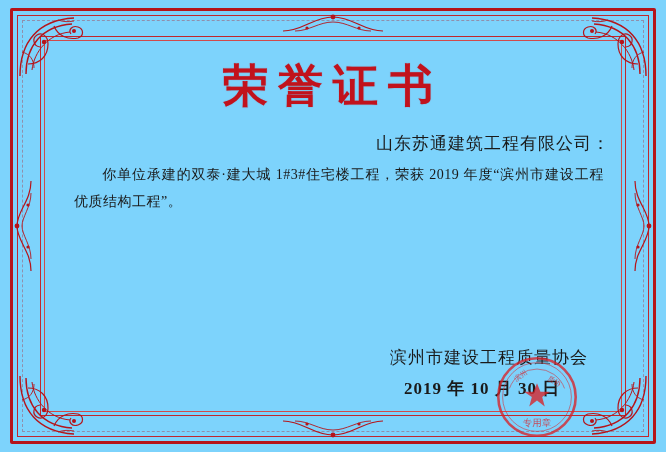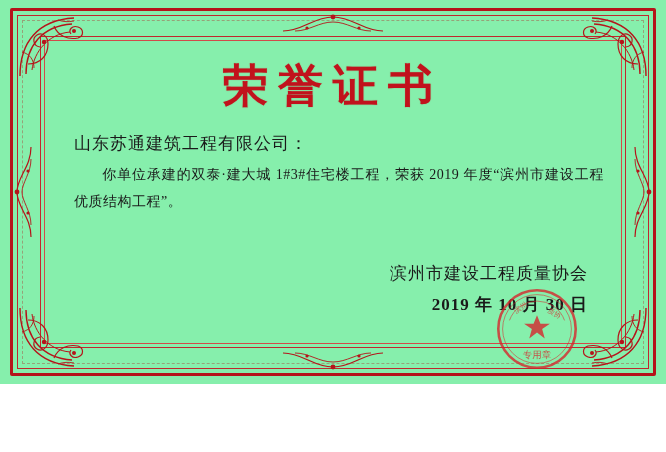--- a/index.html
+++ b/index.html
@@ -6,22 +6,22 @@
     margin: 0;
     padding: 0;
     background: #ffffff;
   }
   body {
     font-family: "Liberation Serif", "DejaVu Serif", serif;
   }
   .certificate {
     position: relative;
     width: 666px;
-    height: 384px;
-    background: #86efac;
+    height: 452px;
+    background: #7dd3fc;
     overflow: hidden;
   }
 
   
   .border-layer {
     position: absolute;
     inset: 0;
     pointer-events: none;
   }
   .frame-outer {
@@ -91,20 +91,21 @@
     letter-spacing: 10px;
     margin-top: 6px;
     margin-bottom: 16px;
     text-shadow: 0 0 1px rgba(193,18,28,0.5);
   }
   .recipient {
     font-size: 17px;
     color: #1a1a1a;
     margin: 10px 0 6px 18px;
     letter-spacing: 1px;
+    text-align: right;
   }
   .body-para {
     font-size: 14px;
     color: #1a1a1a;
     line-height: 1.95;
     letter-spacing: 0.5px;
     margin: 0 6px 0 18px;
     text-align: justify;
   }
   .body-para .indent { display: inline-block; width: 2em; }
@@ -112,22 +113,22 @@
     font-size: 17px;
     color: #1a1a1a;
     margin: 2px 0 0 18px;
     letter-spacing: 0.5px;
   }
   .closing .indent { display: inline-block; width: 2em; }
 
   .signature {
     position: absolute;
     right: 22px;
-    bottom: 16px;
-    text-align: right;
+    bottom: 0;
+    text-align: left;
     color: #1a1a1a;
   }
   .sig-org {
     font-size: 17px;
     letter-spacing: 1px;
     margin-bottom: 8px;
   }
   .sig-date {
     font-size: 17px;
     letter-spacing: 1px;

